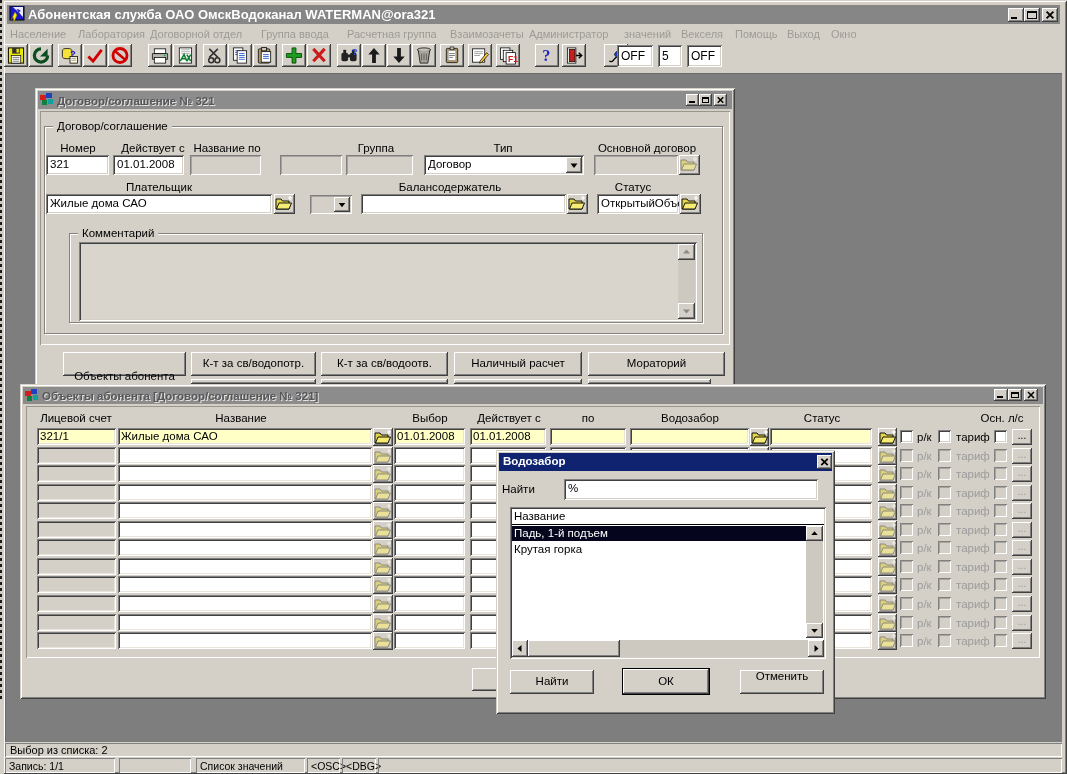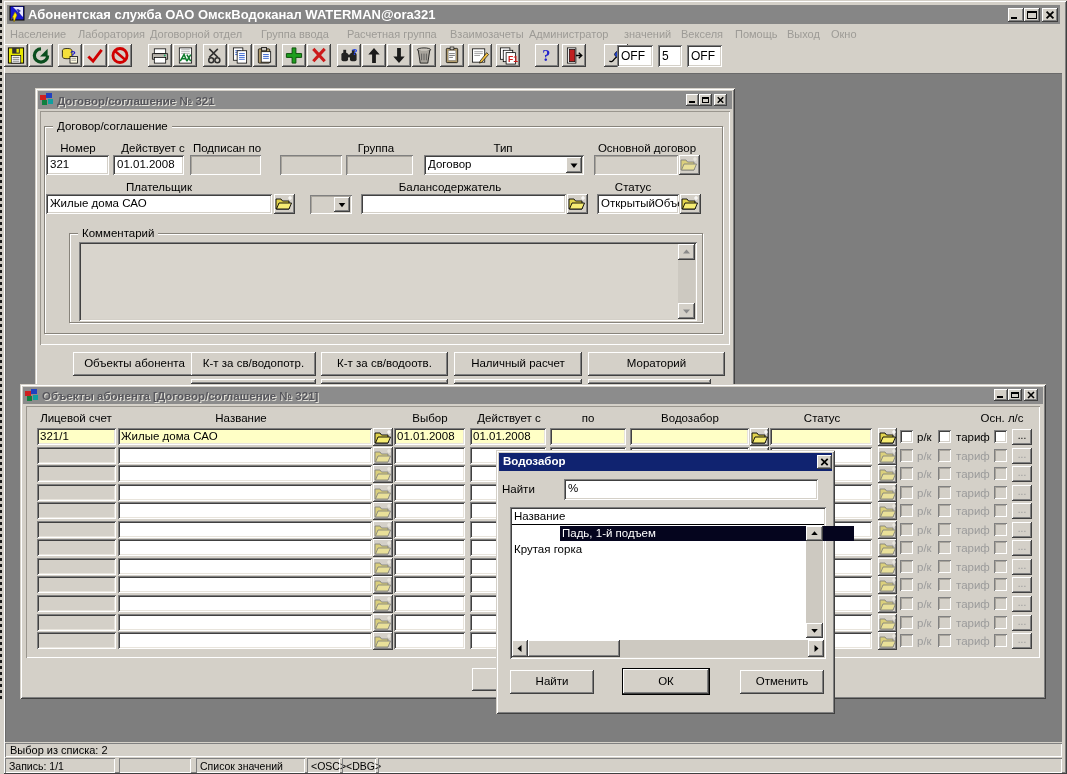--- a/index.html
+++ b/index.html
@@ -244,21 +244,21 @@
     <div class="ab" style="left:3px;top:3px;right:3px;bottom:3px;border:1px solid #000;border-top-width:2px;"></div>
   </div>
 <div class="ab tbtn" style="left:714px;top:94px;width:13px;height:12px;"><svg width="100%" height="100%" viewBox="0 0 14 12">
       <path d="M4 3 L10 9 M10 3 L4 9" stroke="#000" stroke-width="1.6"></path>
     </svg></div>
 <div class="ab" style="left:40px;top:111px;width:690px;height:234px;box-shadow:inset 1px 1px 0 #9a968e,inset -1px -1px 0 #fff;"></div>
 <div class="ab group" style="left:44px;top:126px;width:679px;height:208px;"></div>
 <div class="ab" style="left:53px;top:120px;background:#d4d0c8;padding:0 4px;font-size:11.5px;">Договор/соглашение</div>
 <div class="ab lbl" style="left:78px;top:142px;transform:translateX(-50%);font-size:11.5px;color:#000;">Номер</div>
 <div class="ab lbl" style="left:153px;top:142px;transform:translateX(-50%);font-size:11.5px;color:#000;">Действует с</div>
-<div class="ab lbl" style="left:227px;top:142px;transform:translateX(-50%);font-size:11.5px;color:#000;">Подписан по</div>
+<div class="ab lbl" style="left:227px;top:142px;transform:translateX(-50%);font-size:11.5px;color:#000;">Название по</div>
 <div class="ab lbl" style="left:306px;top:154px;transform:translateX(-50%);font-size:11.5px;color:#000;">Подписан</div>
 <div class="ab lbl" style="left:376px;top:142px;transform:translateX(-50%);font-size:11.5px;color:#000;">Группа</div>
 <div class="ab lbl" style="left:503px;top:142px;transform:translateX(-50%);font-size:11.5px;color:#000;">Тип</div>
 <div class="ab lbl" style="left:647px;top:142px;transform:translateX(-50%);font-size:11.5px;color:#000;">Основной договор</div>
 <div class="ab fld" style="left:46px;top:155px;width:63px;height:20px;">321</div>
 <div class="ab fld" style="left:113px;top:155px;width:71px;height:20px;">01.01.2008</div>
 <div class="ab dfld" style="left:190px;top:155px;width:71px;height:20px;"></div>
 <div class="ab dfld" style="left:280px;top:155px;width:62px;height:20px;"></div>
 <div class="ab dfld" style="left:346px;top:155px;width:67px;height:20px;"></div>
 <div class="ab fld" style="left:424px;top:155px;width:160px;height:20px;">Договор<div class="ab tbtn" style="right:2px;top:2px;bottom:2px;width:16px;"><svg width="100%" height="100%" viewBox="0 0 16 16">
@@ -299,21 +299,21 @@
 <div class="ab group" style="left:69px;top:233px;width:634px;height:90px;"></div>
 <div class="ab" style="left:78px;top:227px;background:#d4d0c8;padding:0 4px;font-size:11.5px;">Комментарий</div>
 <div class="ab" style="left:79px;top:242px;width:618px;height:79px;background:#d9d5cd;box-shadow:inset 1px 1px 0 #808080,inset -1px -1px 0 #fff,inset 2px 2px 0 #404040,inset -2px -2px 0 #d4d0c8;"></div>
 <div class="ab tbtn" style="left:678px;top:244px;width:17px;height:16px;"><svg width="100%" height="100%" viewBox="0 0 16 16">
       <path d="M4.5 9.5 h7 L8 5.5 z" fill="#8a8a8a"></path>
     </svg></div>
 <div class="ab" style="left:678px;top:260px;width:17px;height:43px;background:#cdc9c1;"></div>
 <div class="ab tbtn" style="left:678px;top:303px;width:17px;height:16px;"><svg width="100%" height="100%" viewBox="0 0 16 16">
       <path d="M4.5 6.5 h7 L8 10.5 z" fill="#8a8a8a"></path>
     </svg></div>
-<div class="ab btn" style="left:73px;top:352px;width:123px;height:24px;padding-top:5px;font-size:11.5px;">Объекты абонента</div>
+<div class="ab btn" style="left:63px;top:352px;width:123px;height:24px;padding-top:18px;font-size:11.5px;">Объекты абонента</div>
 <div class="ab btn" style="left:191px;top:352px;width:125px;height:24px;padding-top:5px;font-size:11.5px;">К-т за св/водопотр.</div>
 <div class="ab btn" style="left:321px;top:352px;width:127px;height:24px;padding-top:5px;font-size:11.5px;">К-т за св/водоотв.</div>
 <div class="ab btn" style="left:454px;top:352px;width:128px;height:24px;padding-top:5px;font-size:11.5px;">Наличный расчет</div>
 <div class="ab btn" style="left:588px;top:352px;width:137px;height:24px;padding-top:5px;font-size:11.5px;">Мораторий</div>
 <div class="ab btn" style="left:191px;top:379px;width:125px;height:5px;"></div>
 <div class="ab btn" style="left:321px;top:379px;width:127px;height:5px;"></div>
 <div class="ab btn" style="left:454px;top:379px;width:128px;height:5px;"></div>
 <div class="ab btn" style="left:588px;top:379px;width:123px;height:5px;"></div>
 <div class="ab winb" style="left:20px;top:384px;width:1026px;height:315px;"></div>
 <div class="ab" style="left:23px;top:387px;width:1020px;height:17px;background:#8c8c8c;"></div>
@@ -683,32 +683,32 @@
 <div class="ab" style="left:499px;top:453px;width:333px;height:18px;background:#102370;"></div>
 <div class="ab" style="left:503px;top:455px;color:#fff;font-weight:bold;font-size:11.5px;">Водозабор</div>
 <div class="ab tbtn" style="left:817px;top:455px;width:15px;height:14px;"><svg width="100%" height="100%" viewBox="0 0 14 12">
       <path d="M4 3 L10 9 M10 3 L4 9" stroke="#000" stroke-width="1.6"></path>
     </svg></div>
 <div class="ab lbl" style="left:502px;top:483px;">Найти</div>
 <div class="ab fld" style="left:564px;top:479px;width:254px;height:21px;">%</div>
 <div class="ab" style="left:510px;top:507px;width:316px;height:152px;background:#fff;box-shadow:inset 1px 1px 0 #808080,inset -1px -1px 0 #fff,inset 2px 2px 0 #404040,inset -2px -2px 0 #d4d0c8;"></div>
 <div class="ab lbl" style="left:514px;top:510px;">Название</div>
 <div class="ab" style="left:512px;top:524px;width:312px;height:1px;background:#000;"></div>
-<div class="ab" style="left:512px;top:526px;width:294px;height:15px;background:#05051e;color:#fff;padding:1px 0 0 2px;font-size:11.5px;margin-left:48px;">Падь, 1-й подъем</div>
+<div class="ab" style="left:512px;top:526px;width:294px;height:15px;background:#05051e;color:#fff;padding:1px 0 0 2px;font-size:11.5px;">Падь, 1-й подъем</div>
 <div class="ab lbl" style="left:514px;top:543px;">Крутая горка</div>
 <div class="ab" style="left:806px;top:526px;width:17px;height:112px;background:#cdc9c1;"></div>
 <div class="ab tbtn" style="left:806px;top:526px;width:17px;height:15px;"><svg width="100%" height="100%" viewBox="0 0 16 16">
       <path d="M4.5 9.5 h7 L8 5.5 z" fill="#000"></path>
     </svg></div>
 <div class="ab tbtn" style="left:806px;top:623px;width:17px;height:15px;"><svg width="100%" height="100%" viewBox="0 0 16 16">
       <path d="M4.5 6.5 h7 L8 10.5 z" fill="#000"></path>
     </svg></div>
 <div class="ab" style="left:512px;top:640px;width:312px;height:17px;background:#cdc9c1;"></div>
 <div class="ab tbtn" style="left:512px;top:640px;width:16px;height:17px;"><svg width="100%" height="100%" viewBox="0 0 16 16">
       <path d="M9.5 4.5 v7 L5.5 8 z" fill="#000"></path>
     </svg></div>
 <div class="ab sb" style="left:528px;top:640px;width:92px;height:17px;"></div>
 <div class="ab tbtn" style="left:808px;top:640px;width:16px;height:17px;"><svg width="100%" height="100%" viewBox="0 0 16 16">
       <path d="M6.5 4.5 v7 L10.5 8 z" fill="#000"></path>
     </svg></div>
 <div class="ab btn" style="left:510px;top:670px;width:84px;height:24px;padding-top:5px;">Найти</div>
 <div class="ab" style="left:622px;top:668px;width:88px;height:27px;background:#000;"></div>
 <div class="ab btn" style="left:623px;top:669px;width:86px;height:25px;padding-top:6px;">ОК</div>
-<div class="ab btn" style="left:740px;top:670px;width:84px;height:24px;padding-top:5px;">Отменить</div>
+<div class="ab btn" style="left:740px;top:670px;width:84px;height:24px;">Отменить</div>
 </body></html>

